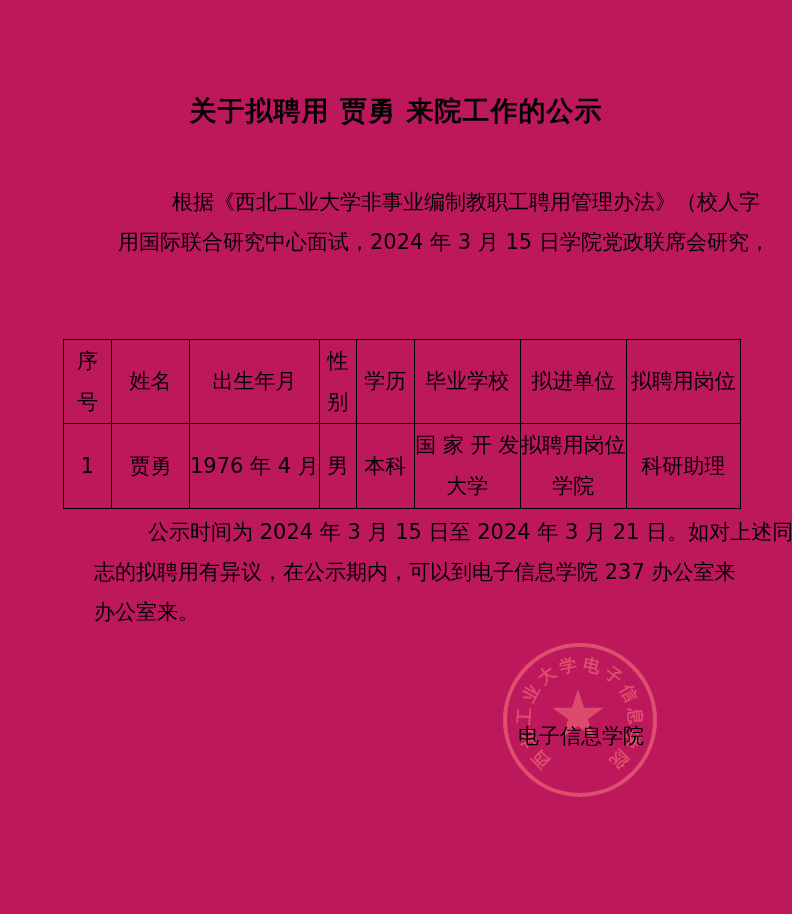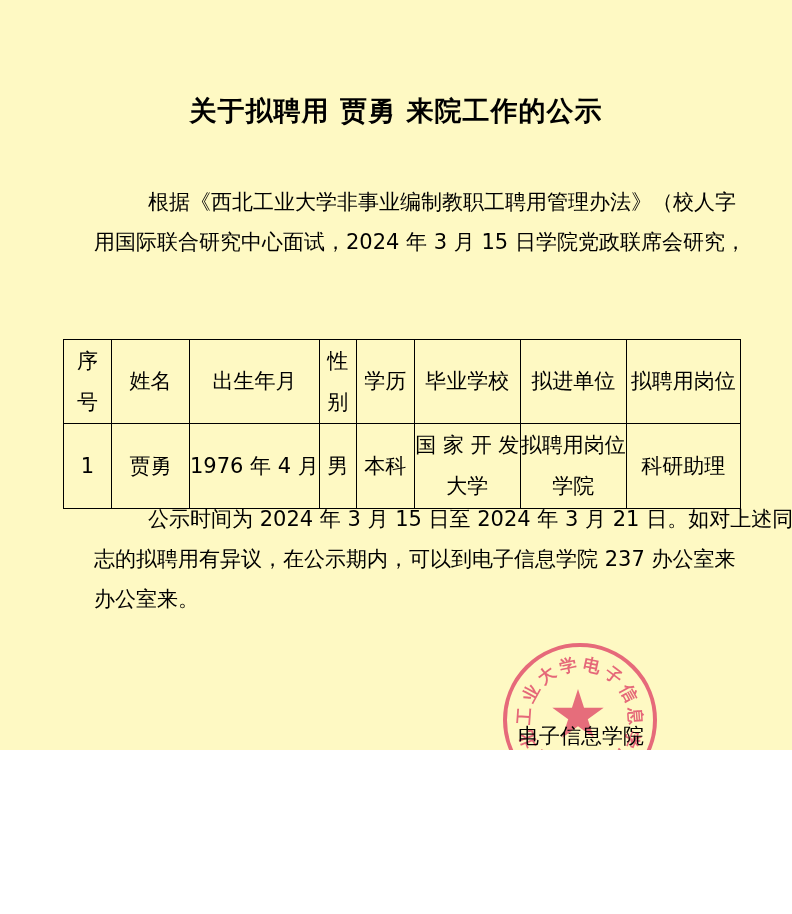--- a/index.html
+++ b/index.html
@@ -1,31 +1,31 @@
 <!DOCTYPE html>
 <html><head>
 <meta charset="utf-8">
 <style>
   html,body { margin:0; padding:0; background:#ffffff; }
   .page {
-    position:relative; width:792px; height:750px; background:#fef9c3;
+    position:relative; width:792px; height:914px; background:#be185d;
     color:#000; overflow:hidden;
     font-family:"DejaVu Sans","Liberation Sans",sans-serif;
   }
   .doc-title {
     position:absolute; top:93px; left:0; width:792px;
     text-align:center; font-size:27px; font-weight:bold;
     letter-spacing:1px; white-space:nowrap;
   }
   .para {
     position:absolute; left:94px; width:624px;
     font-size:21px; line-height:40px;
   }
-  .para-1 { top:182px; }
-  .para-2 { top:499px; }
+  .para-1 { top:182px;margin-left:24px; }
+  .para-2 { top:512px; }
   .tline { white-space:nowrap; height:40px; }
   .indent { text-indent:54px; }
   .bold-name { font-weight:bold; }
 
   table.apply-table {
     position:absolute; top:339px; left:63px;
     border-collapse:collapse; table-layout:fixed;
   }
   .apply-table th, .apply-table td {
     border:1px solid #000; font-weight:normal; padding:0;

